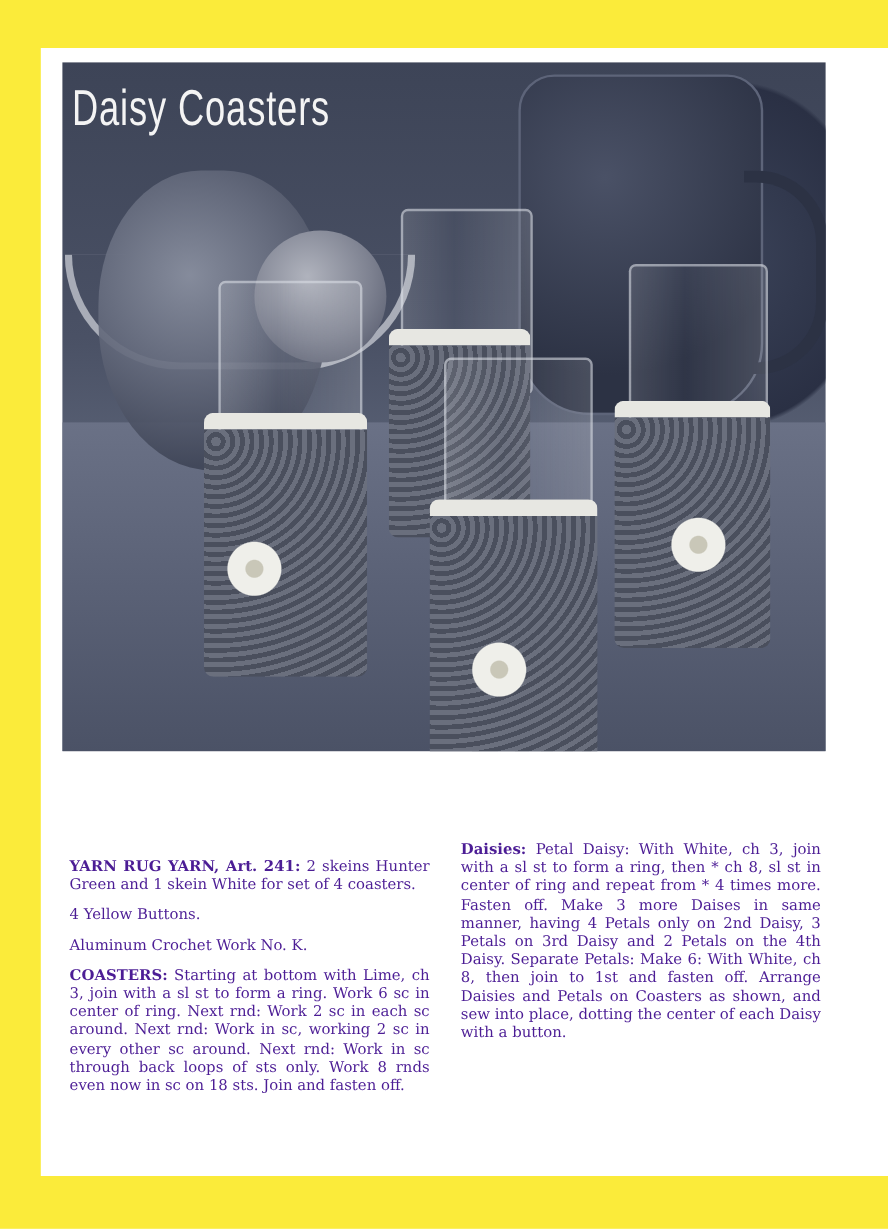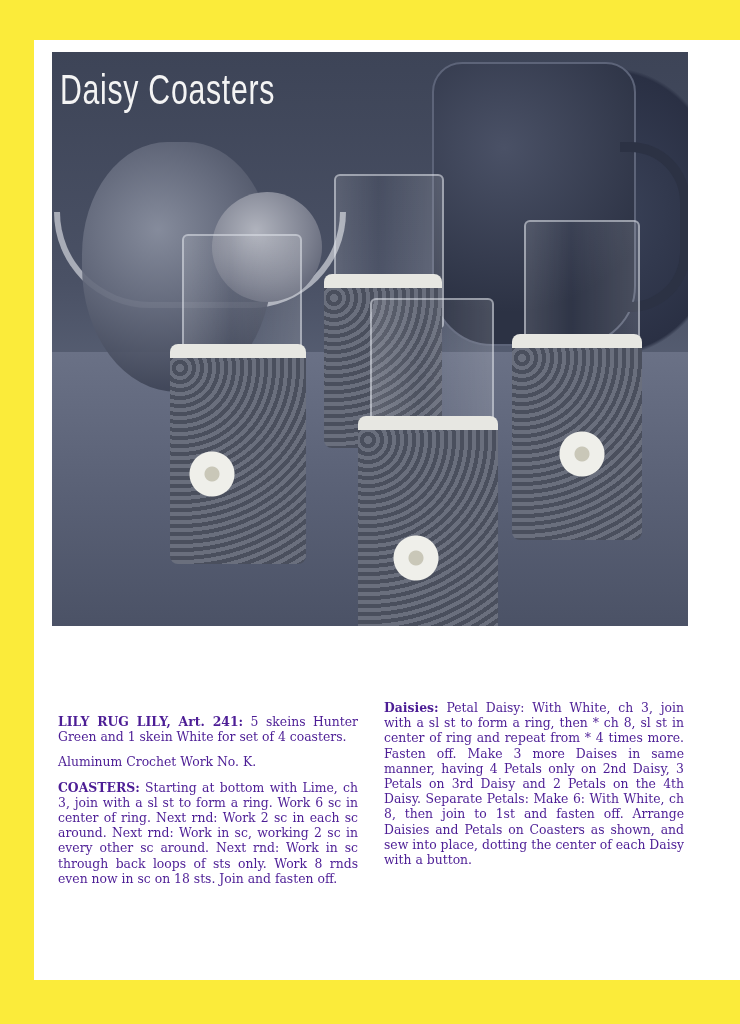--- a/index.html
+++ b/index.html
@@ -71,21 +71,22 @@
     <div class="daisy" style="left:130px; top:392px;"></div>
 
     <div class="glass" style="left:318px; top:246px; width:120px; height:170px;"></div>
     <div class="cozy" style="left:306px; top:364px; width:140px; height:210px;"></div>
     <div class="daisy" style="left:334px; top:476px;"></div>
 
     <div class="title">Daisy Coasters</div>
   </div>
 
   <div class="text-col col-left">
-    <p><span class="b">LILY RUG LILY, Art. 241:</span><span> 5 skeins Hunter Green and 1 skein White for set of 4 coasters.</span></p>
+    <p><span class="b">YARN RUG YARN, Art. 241:</span><span> 2 skeins Hunter Green and 1 skein White for set of 4 coasters.</span></p>
+    <p>4 Yellow Buttons.</p>
     <p>Aluminum Crochet Work No. K.</p>
     <p><span class="b">COASTERS:</span><span> Starting at bottom with Lime, ch 3, join with a sl st to form a ring. Work 6 sc in center of ring. Next rnd: Work 2 sc in each sc around. Next rnd: Work in sc, working 2 sc in every other sc around. Next rnd: Work in sc through back loops of sts only. Work 8 rnds even now in sc on 18 sts. Join and fasten off.</span></p>
   </div>
 
   <div class="text-col col-right">
     <p><span class="b">Daisies:</span><span> Petal Daisy: With White, ch 3, join with a sl st to form a ring, then * ch 8, sl st in center of ring and repeat from * 4 times more. Fasten off. Make 3 more Daises in same manner, having 4 Petals only on 2nd Daisy, 3 Petals on 3rd Daisy and 2 Petals on the 4th Daisy. Separate Petals: Make 6: With White, ch 8, then join to 1st and fasten off. Arrange Daisies and Petals on Coasters as shown, and sew into place, dotting the center of each Daisy with a button.</span></p>
   </div>
 </div>
 
 </body></html>

